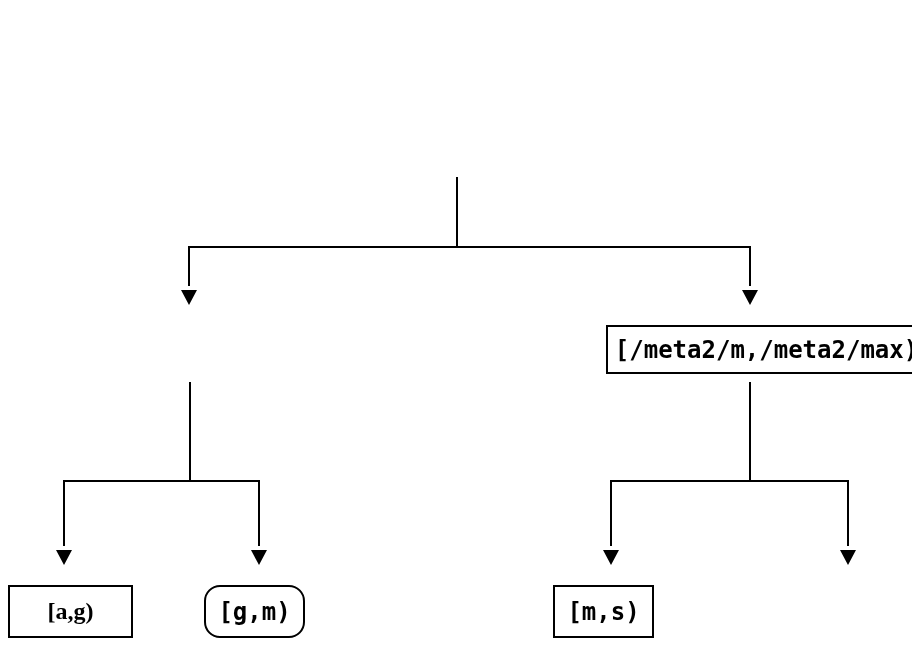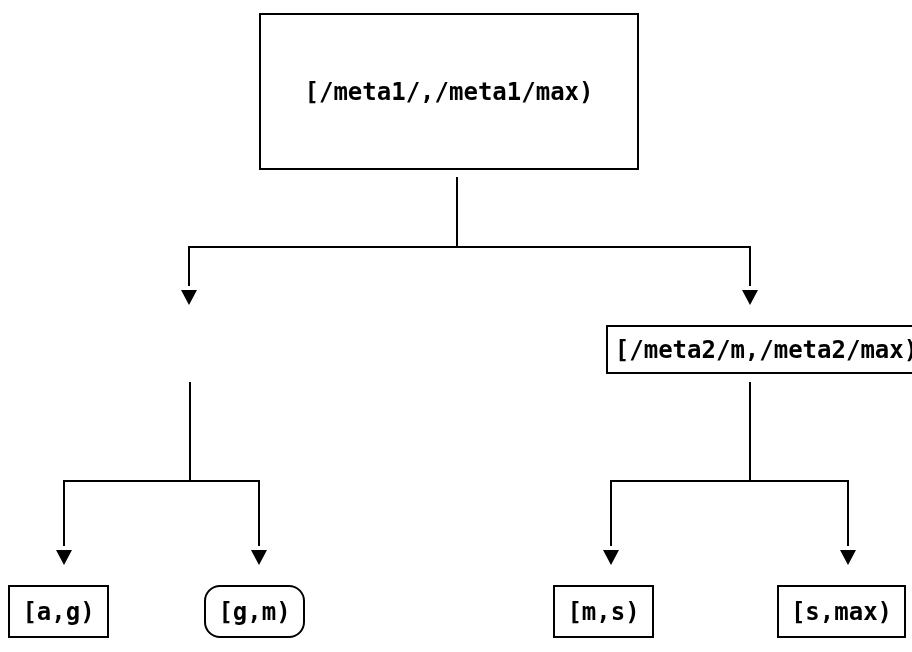--- a/index.html
+++ b/index.html
@@ -41,54 +41,48 @@
     height: 0;
     border-left: 8px solid transparent;
     border-right: 8px solid transparent;
     border-top: 15px solid #000000;
   }
 
   
   .n-root   { left: 259px; top: 13px;  width: 380px; height: 157px; }
   .n-l2a    { left: 22px;  top: 325px; width: 322px; height: 49px; }
   .n-l2b    { left: 582px; top: 325px; width: 321px; height: 49px; margin-left: 24px; }
-  .n-ag     { left: 8px;   top: 585px; width: 101px; height: 53px; }
+  .n-ag     { left: 8px;   top: 585px; width: 125px; height: 53px; font-family: Liberation Serif, serif; }
   .n-gm     { left: 204px; top: 585px; width: 101px; height: 53px; border-radius: 16px; }
   .n-ms     { left: 553px; top: 585px; width: 101px; height: 53px; }
   .n-smax   { left: 777px; top: 585px; width: 129px; height: 53px; }
 </style>
 </head>
 <body>
 
 <div class="canvas">
 
-  <div class="node n-root">
-    <span class="label">[/meta1/,/meta1/max)</span>
-  </div>
 
 
   <div class="node n-l2b">
     <span class="label">[/meta2/m,/meta2/max)</span>
   </div>
 
   <div class="node n-ag">
     <span class="label">[a,g)</span>
   </div>
 
   <div class="node n-gm">
     <span class="label">[g,m)</span>
   </div>
 
   <div class="node n-ms">
     <span class="label">[m,s)</span>
   </div>
 
-  <div class="node n-smax">
-    <span class="label">[s,max)</span>
-  </div>
 
   <div class="line" style="left:456px; top:177px; width:2px; height:70px;"></div>
   <div class="line" style="left:188px; top:246px; width:563px; height:2px;"></div>
   <div class="line" style="left:188px; top:246px; width:2px; height:40px;"></div>
   <div class="line" style="left:749px; top:246px; width:2px; height:40px;"></div>
   <div class="arrow" style="left:181px; top:290px;"></div>
   <div class="arrow" style="left:742px; top:290px;"></div>
 
   <div class="line" style="left:189px; top:382px; width:2px; height:100px;"></div>
   <div class="line" style="left:63px; top:480px; width:197px; height:2px;"></div>

